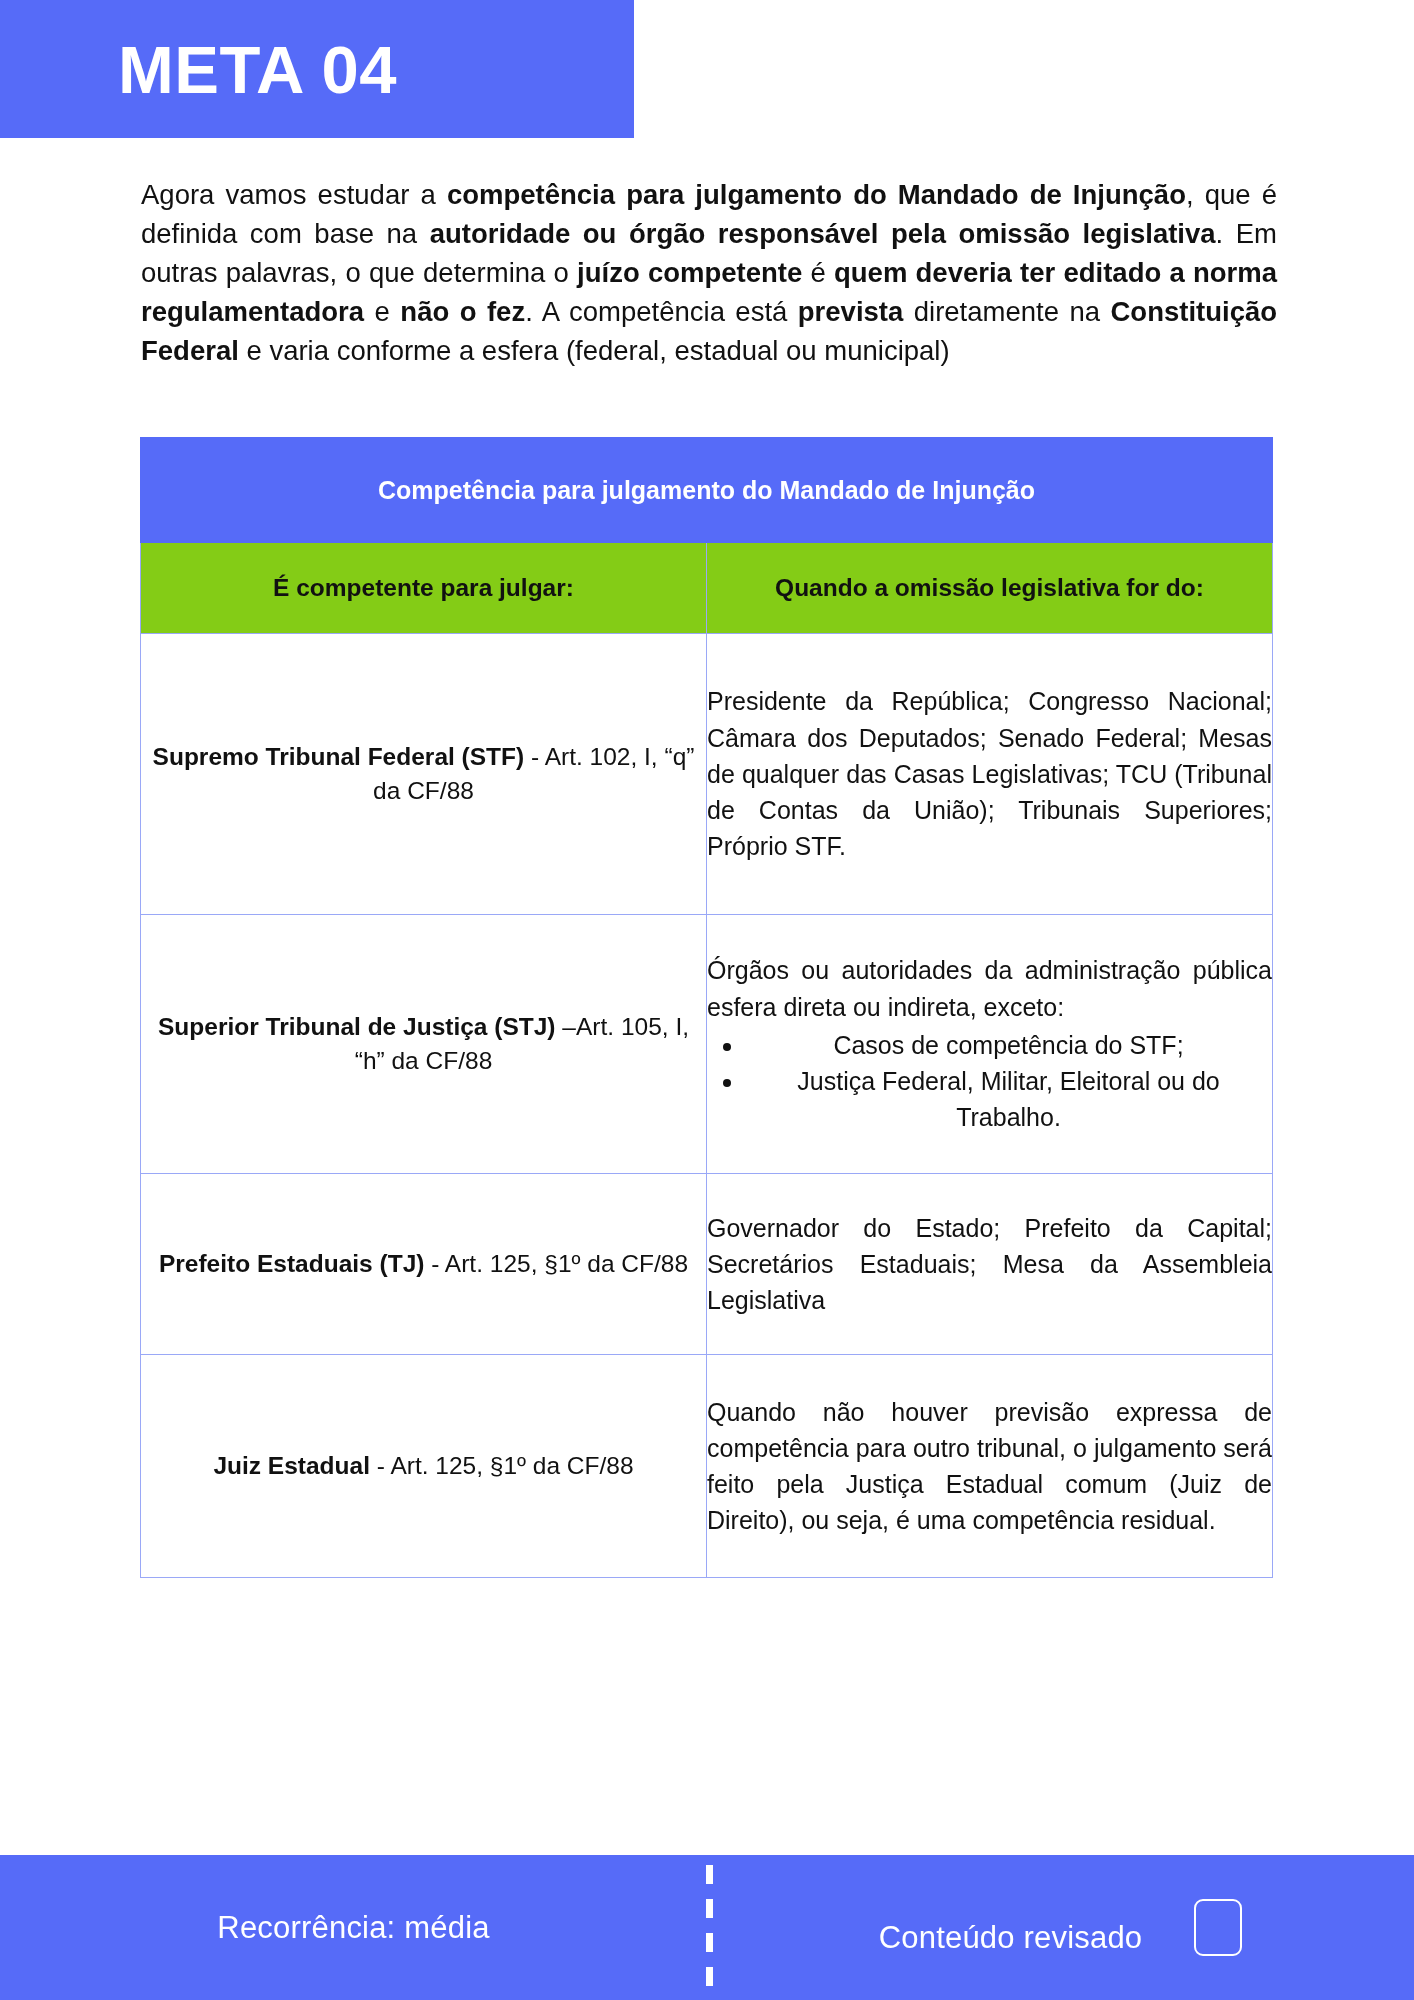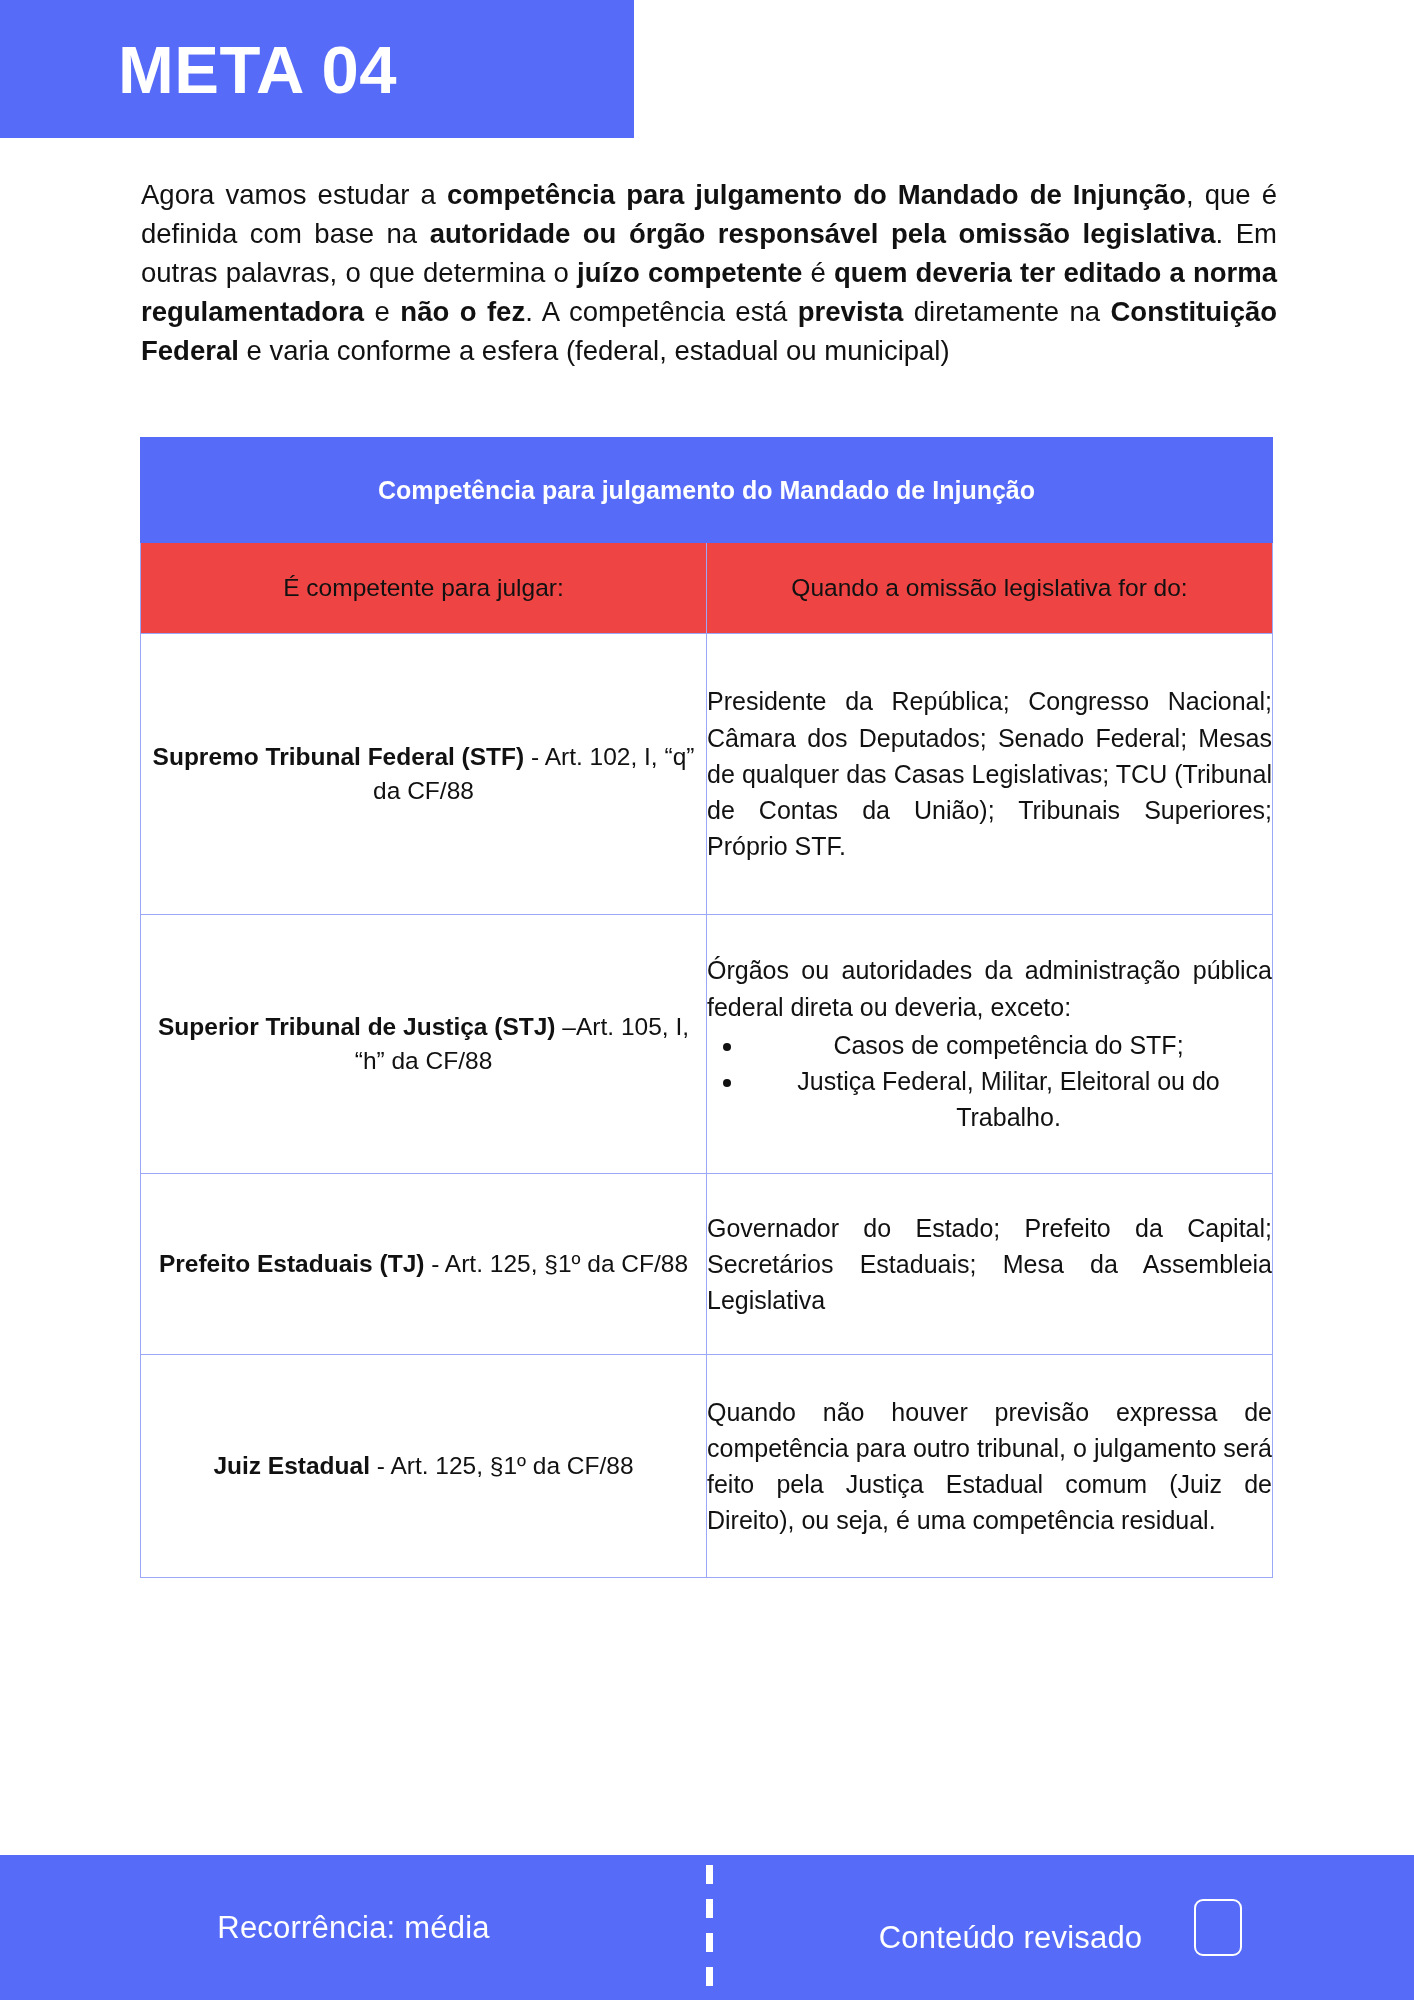--- a/index.html
+++ b/index.html
@@ -70,24 +70,24 @@
   .title-row th {
     background: #566bf8;
     color: #ffffff;
     font-size: 25px;
     font-weight: 700;
     height: 104px;
     text-align: center;
     border-color: #566bf8;
   }
   .subhead-row th {
-    background: #ef4444;
+    background: #84cc16;
     color: #111111;
     font-size: 24.5px;
-    font-weight: 400;
+    font-weight: 700;
     height: 90px;
     text-align: center;
   }
   .col-a { width: 482px; }
   .col-b { width: 651px; }
 
   .cell-left {
     text-align: center;
     font-size: 24.5px;
     line-height: 1.4;
@@ -186,21 +186,21 @@
         <th class="col-b">Quando a omissão legislativa for do:</th>
       </tr>
     </thead>
     <tbody>
       <tr class="r1">
         <td class="cell-left"><b>Supremo Tribunal Federal (STF)</b><span> - Art. 102, I, “q” da CF/88</span></td>
         <td class="cell-right"><span>Presidente da República; Congresso Nacional; Câmara dos Deputados; Senado Federal; Mesas de qualquer das Casas Legislativas; TCU (Tribunal de Contas da União); Tribunais Superiores; Próprio STF.</span></td>
       </tr>
       <tr class="r2">
         <td class="cell-left"><b>Superior Tribunal de Justiça (STJ)</b><span> –Art. 105, I, “h” da CF/88</span></td>
-        <td class="cell-right"><span>Órgãos ou autoridades da administração pública federal direta ou deveria, </span><b>exceto</b><span>:</span><ul>
+        <td class="cell-right"><span>Órgãos ou autoridades da administração pública esfera direta ou indireta, </span><b>exceto</b><span>:</span><ul>
               <li>Casos de competência do STF;</li>
               <li>Justiça Federal, Militar, Eleitoral ou do Trabalho.</li>
             </ul></td>
       </tr>
       <tr class="r3">
         <td class="cell-left"><b>Prefeito Estaduais (TJ)</b><span> - Art. 125, §1º da CF/88</span></td>
         <td class="cell-right"><span>Governador do Estado; Prefeito da Capital; Secretários Estaduais; Mesa da Assembleia Legislativa</span></td>
       </tr>
       <tr class="r4">
         <td class="cell-left"><b>Juiz Estadual</b><span> - Art. 125, §1º da CF/88</span></td>

